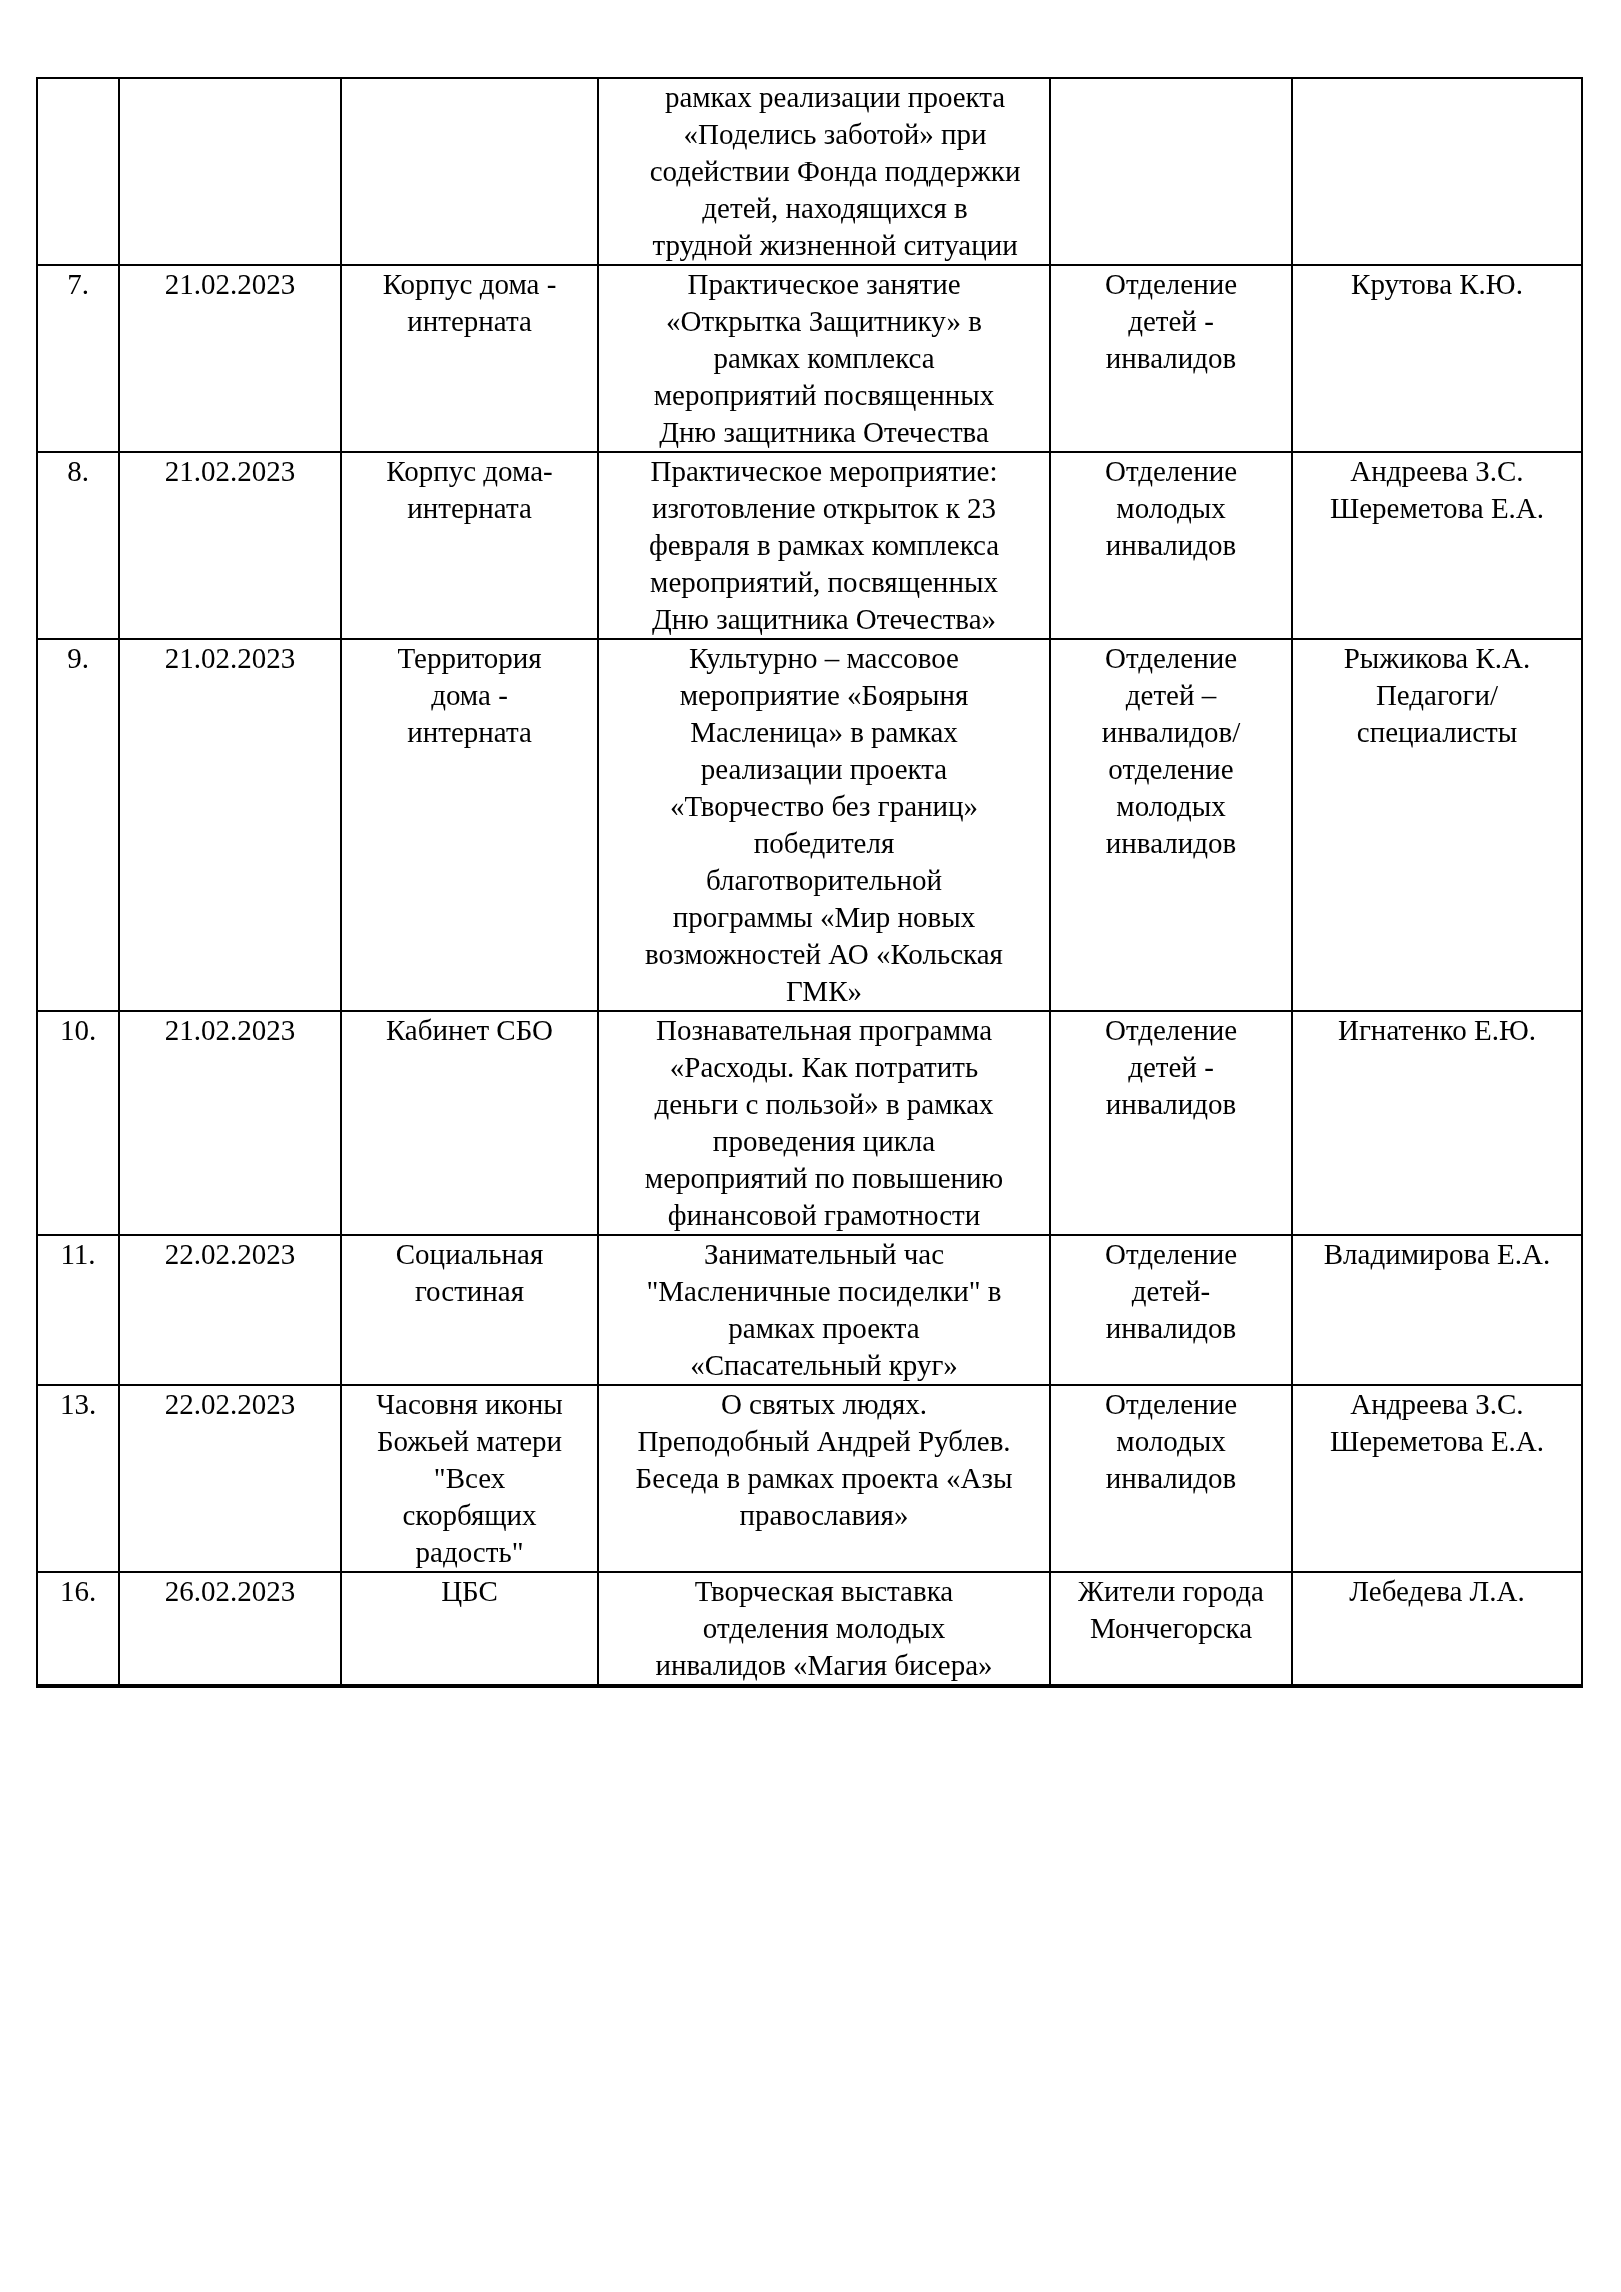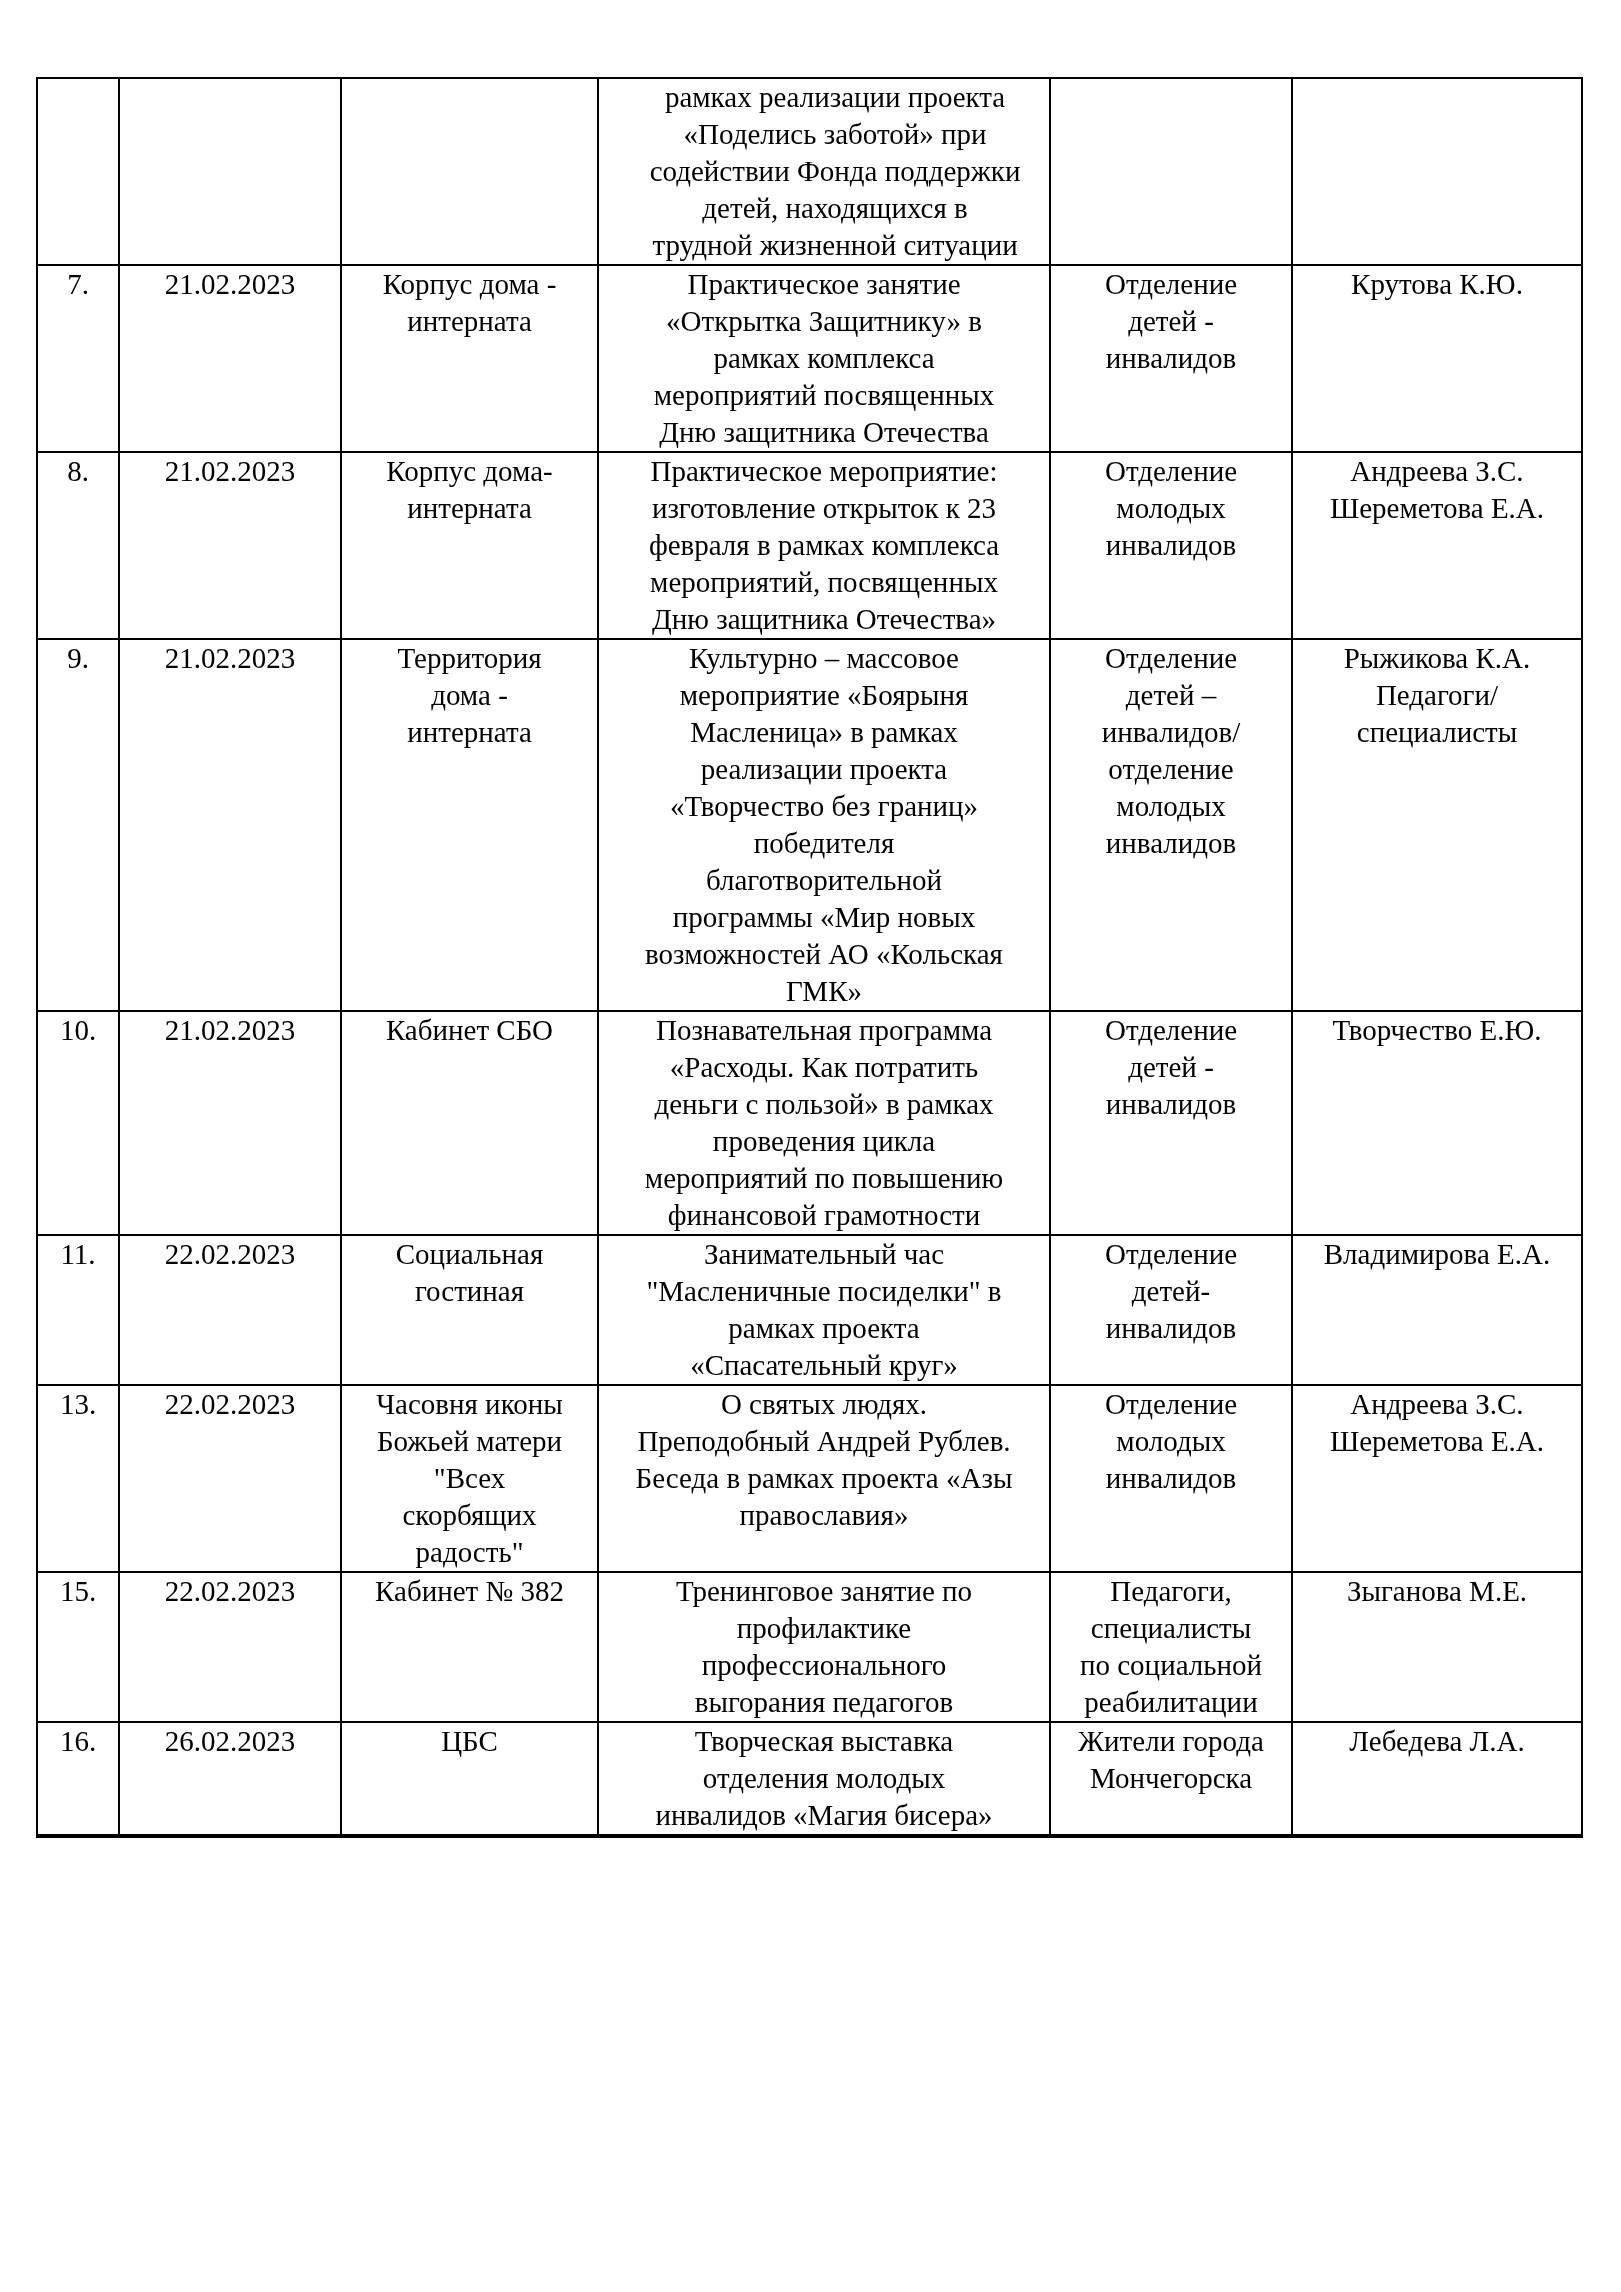--- a/index.html
+++ b/index.html
@@ -125,21 +125,21 @@
         <td>Кабинет СБО</td>
         <td>Познавательная программа
 «Расходы. Как потратить
 деньги с пользой» в рамках
 проведения цикла
 мероприятий по повышению
 финансовой грамотности</td>
         <td>Отделение
 детей -
 инвалидов</td>
-        <td>Творчество Е.Ю.</td>
+        <td>Игнатенко Е.Ю.</td>
       </tr>
       <tr>
         <td>11.</td>
         <td>22.02.2023</td>
         <td>Социальная
 гостиная</td>
         <td>Занимательный час
 "Масленичные посиделки" в
 рамках проекта
 «Спасательный круг»</td>
@@ -160,34 +160,20 @@
 Преподобный Андрей Рублев.
 Беседа в рамках проекта «Азы
 православия»</td>
         <td>Отделение
 молодых
 инвалидов</td>
         <td>Андреева З.С.
 Шереметова Е.А.</td>
       </tr>
       <tr>
-        <td>15.</td>
-        <td>22.02.2023</td>
-        <td>Кабинет № 382</td>
-        <td>Тренинговое занятие по
-профилактике
-профессионального
-выгорания педагогов</td>
-        <td>Педагоги,
-специалисты
-по социальной
-реабилитации</td>
-        <td>Зыганова М.Е.</td>
-      </tr>
-      <tr>
         <td>16.</td>
         <td>26.02.2023</td>
         <td>ЦБС</td>
         <td>Творческая выставка
 отделения молодых
 инвалидов «Магия бисера»</td>
         <td>Жители города
 Мончегорска</td>
         <td>Лебедева Л.А.</td>
       </tr>

